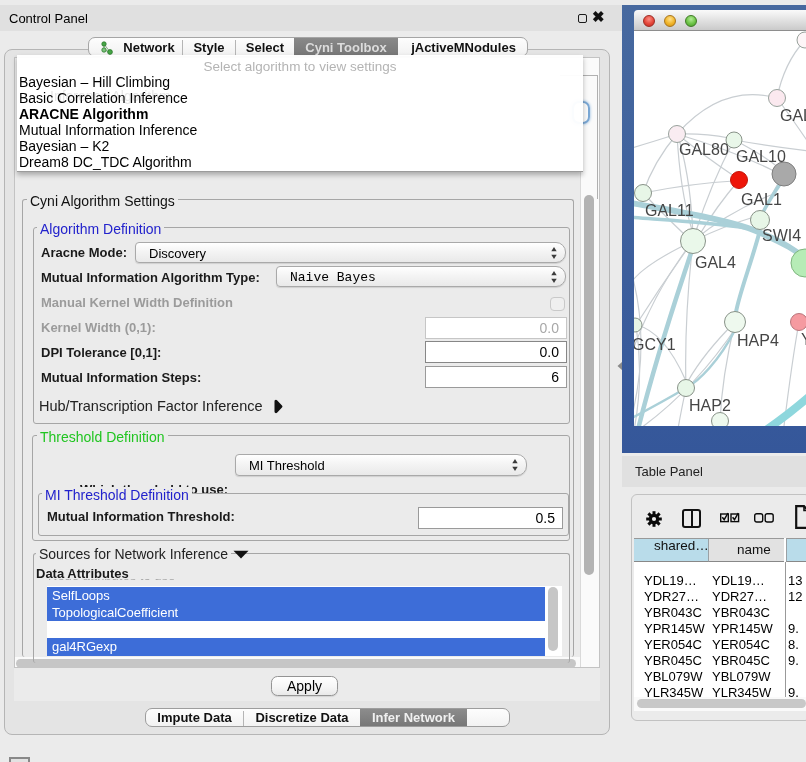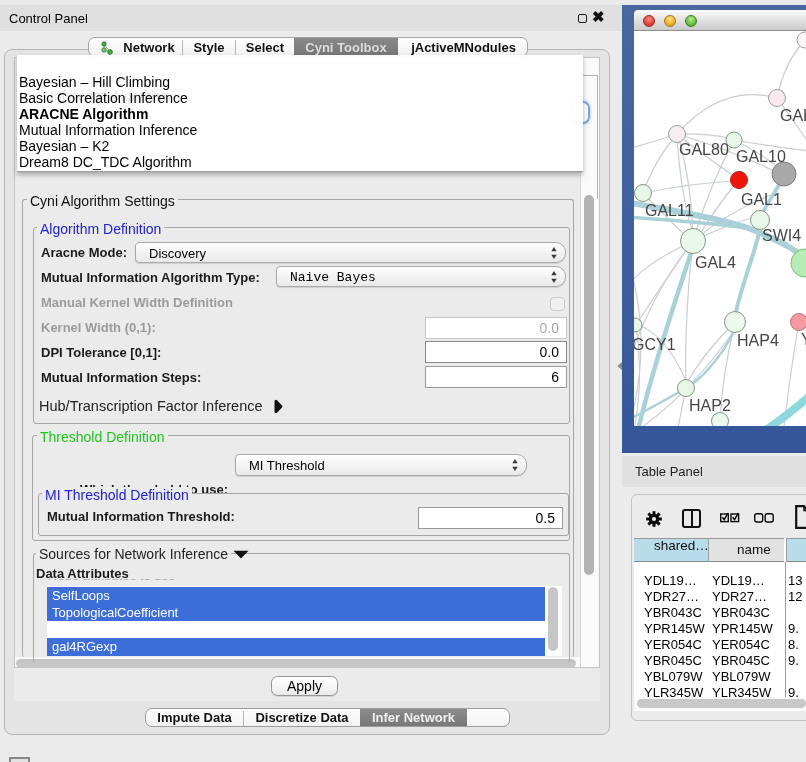--- a/index.html
+++ b/index.html
@@ -245,20 +245,21 @@
   <div class="abs" style="left:93px;top:2px;width:1px;height:16px;background:#b5b5b5;"></div>
   <div class="abs" style="left:94px;top:0;width:52px;text-align:center;line-height:19px;font-size:13px;font-weight:bold;color:#111;">Style</div>
   <div class="abs" style="left:146px;top:2px;width:1px;height:16px;background:#b5b5b5;"></div>
   <div class="abs" style="left:147px;top:0;width:58px;text-align:center;line-height:19px;font-size:13px;font-weight:bold;color:#111;">Select</div>
   <div class="abs" style="left:205px;top:0;width:104px;height:20px;background:linear-gradient(#898989,#747474);text-align:center;line-height:19px;font-size:13px;font-weight:bold;color:#dcdcdc;">Cyni Toolbox</div>
   <div class="abs" style="left:309px;top:0;width:131px;text-align:center;line-height:19px;font-size:13px;font-weight:bold;color:#111;">jActiveMNodules</div>
 </div>
 
 <div class="abs" style="left:17px;top:55px;width:566px;height:117px;background:rgba(255,255,255,0.96);box-shadow:0 3px 5px rgba(0,0,0,0.28);font-size:14px;border-bottom:1px solid #9b9b9b;">
   <div class="abs" style="left:33px;top:33px;color:#e7e7e7;">Inference Algorithm</div>
+  <div class="abs" style="left:0;top:4px;width:566px;text-align:center;color:#b4b4b4;font-size:13.5px;">Select algorithm to view settings</div>
   <div class="abs" style="left:2px;top:19px;line-height:16px;color:#000;">Bayesian – Hill Climbing<br>Basic Correlation Inference<br><b>ARACNE Algorithm</b><br>Mutual Information Inference<br>Bayesian – K2<br>Dream8 DC_TDC Algorithm</div>
 </div>
 
 <div class="abs" style="left:622px;top:456px;width:184px;height:31px;background:#e0e0e0;"></div>
 <div class="abs" style="left:635px;top:464px;font-size:13px;color:#222;">Table Panel</div>
 
 <div class="abs" style="left:631px;top:494px;width:180px;height:227px;background:#ebebeb;border:1px solid #c2c2c2;border-radius:6px;"></div>
 
 <svg class="abs" style="left:645px;top:509.5px;" width="18" height="18" viewBox="0 0 18 18">
   <g fill="#0a0a0a">

